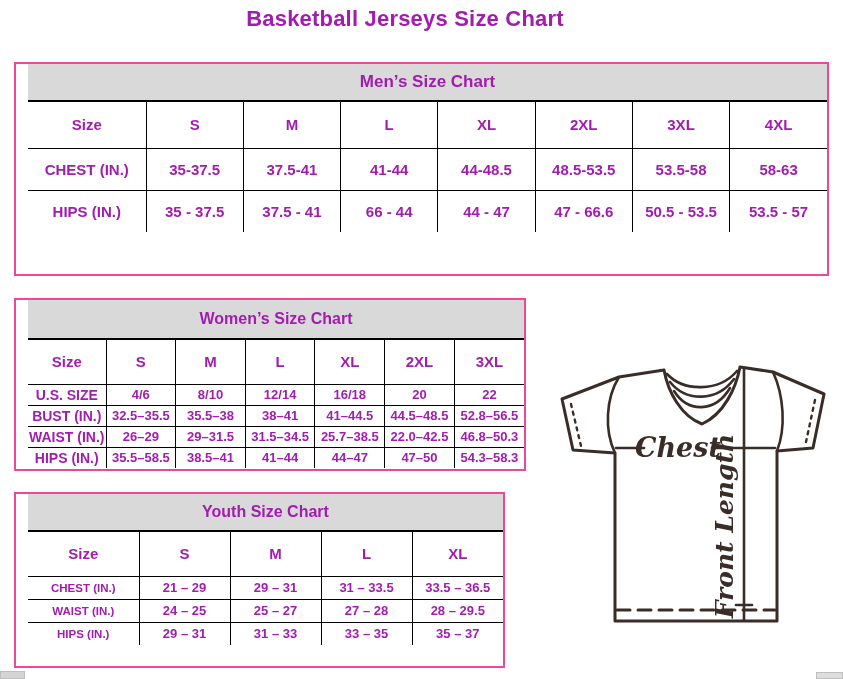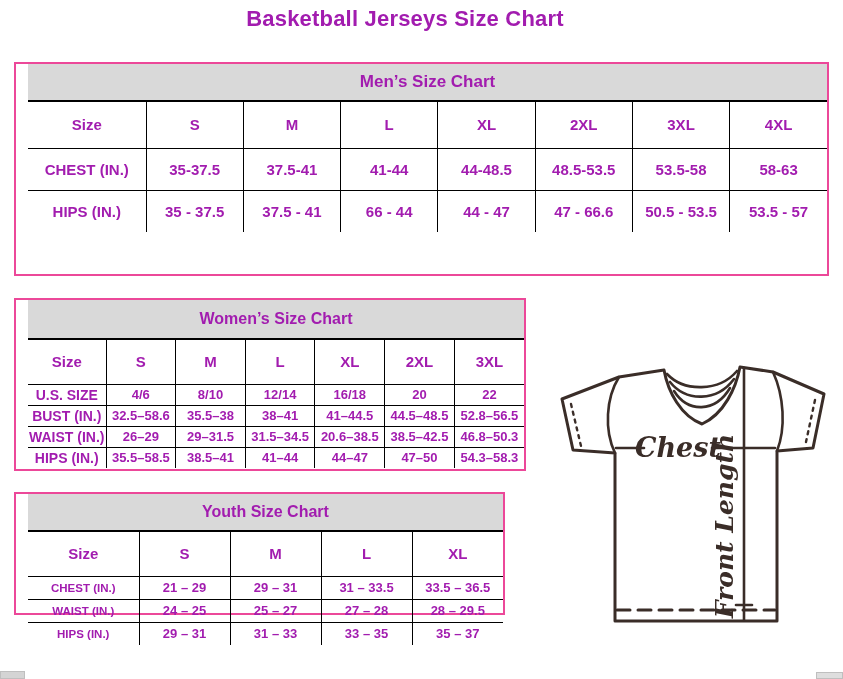--- a/index.html
+++ b/index.html
@@ -30,21 +30,21 @@
   
   #womens{left:14px;top:298px;width:512px;height:173px;}
   #womens .band{height:38px;font-size:16px;}
   #womens thead tr{height:44px;}
   #womens tbody tr{height:21px;}
   #womens thead th{font-size:15px;}
   #womens tbody th{font-size:14px;}
   #womens tbody td{font-size:13px;}
 
   
-  #youth{left:14px;top:492px;width:491px;height:123px;}
+  #youth{left:14px;top:492px;width:491px;height:176px;}
   #youth .band{height:36px;font-size:16px;}
   #youth thead tr{height:44px;}
   #youth tbody tr{height:23px;}
   #youth thead th{font-size:15px;}
   #youth tbody th{font-size:11.5px;}
   #youth tbody td{font-size:13px;}
 
   
   #jersey{position:absolute;left:556px;top:358px;width:277px;height:272px;}
   #jersey text{font-family:"DejaVu Serif","Liberation Serif",serif;font-weight:bold;font-style:italic;}
@@ -139,34 +139,34 @@
             <th>U.S. SIZE</th>
             <td>4/6</td>
             <td>8/10</td>
             <td>12/14</td>
             <td>16/18</td>
             <td>20</td>
             <td>22</td>
           </tr>
           <tr>
             <th>BUST (IN.)</th>
-            <td>32.5–58.6</td>
+            <td>32.5–35.5</td>
             <td>35.5–38</td>
             <td>38–41</td>
             <td>41–44.5</td>
             <td>44.5–48.5</td>
             <td>52.8–56.5</td>
           </tr>
           <tr>
             <th>WAIST (IN.)</th>
             <td>26–29</td>
             <td>29–31.5</td>
             <td>31.5–34.5</td>
-            <td>20.6–38.5</td>
-            <td>38.5–42.5</td>
+            <td>25.7–38.5</td>
+            <td>22.0–42.5</td>
             <td>46.8–50.3</td>
           </tr>
           <tr>
             <th>HIPS (IN.)</th>
             <td>35.5–58.5</td>
             <td>38.5–41</td>
             <td>41–44</td>
             <td>44–47</td>
             <td>47–50</td>
             <td>54.3–58.3</td>

